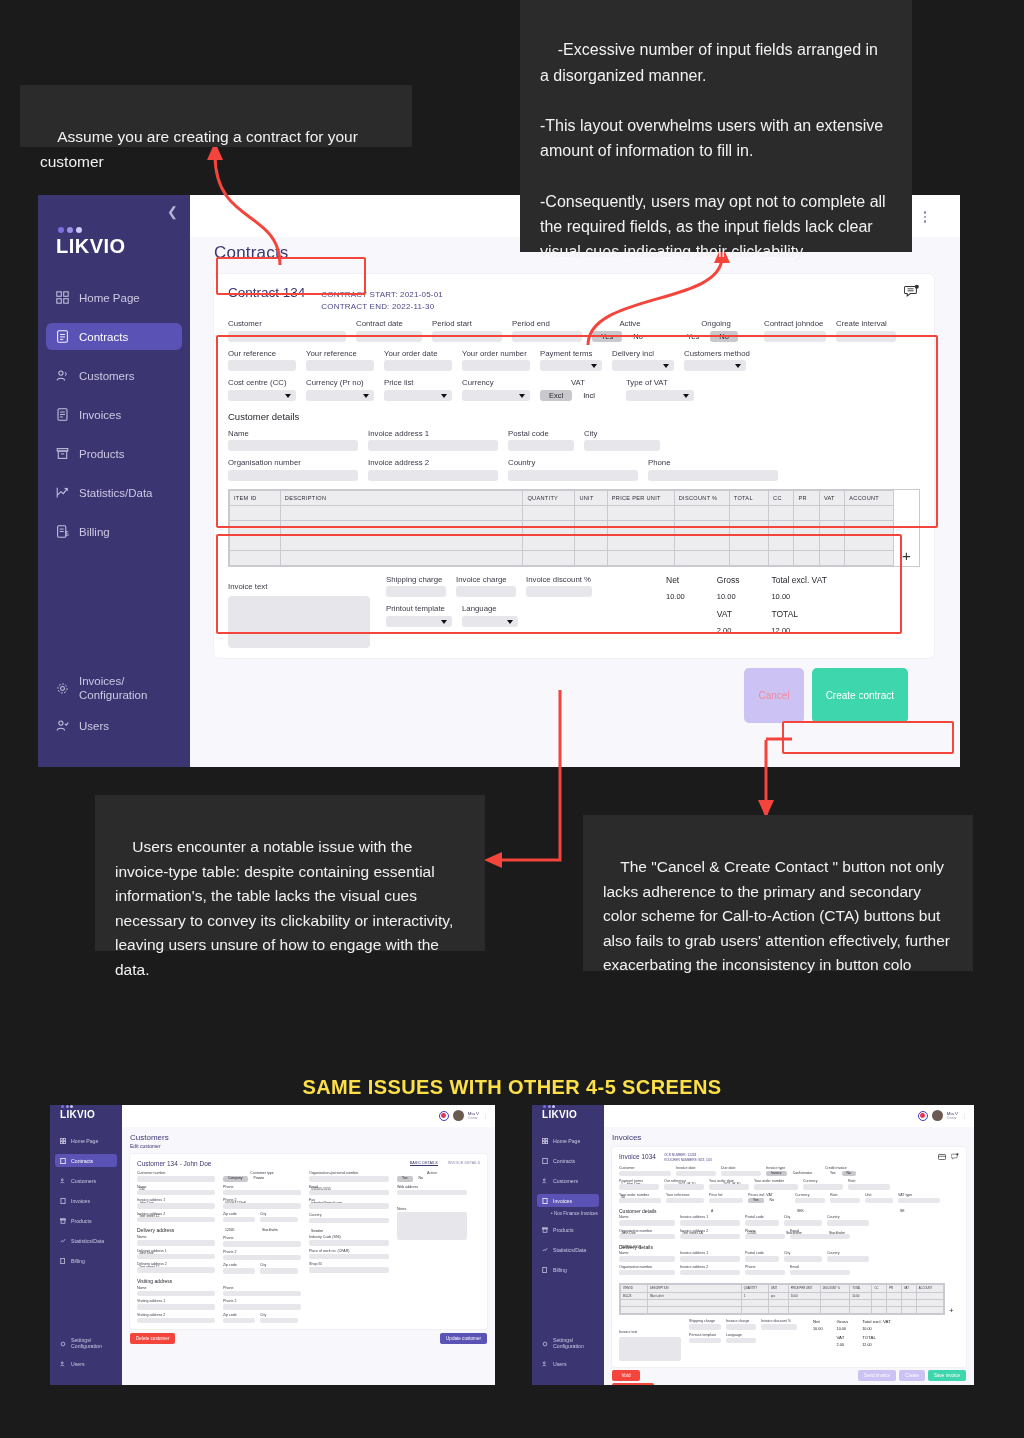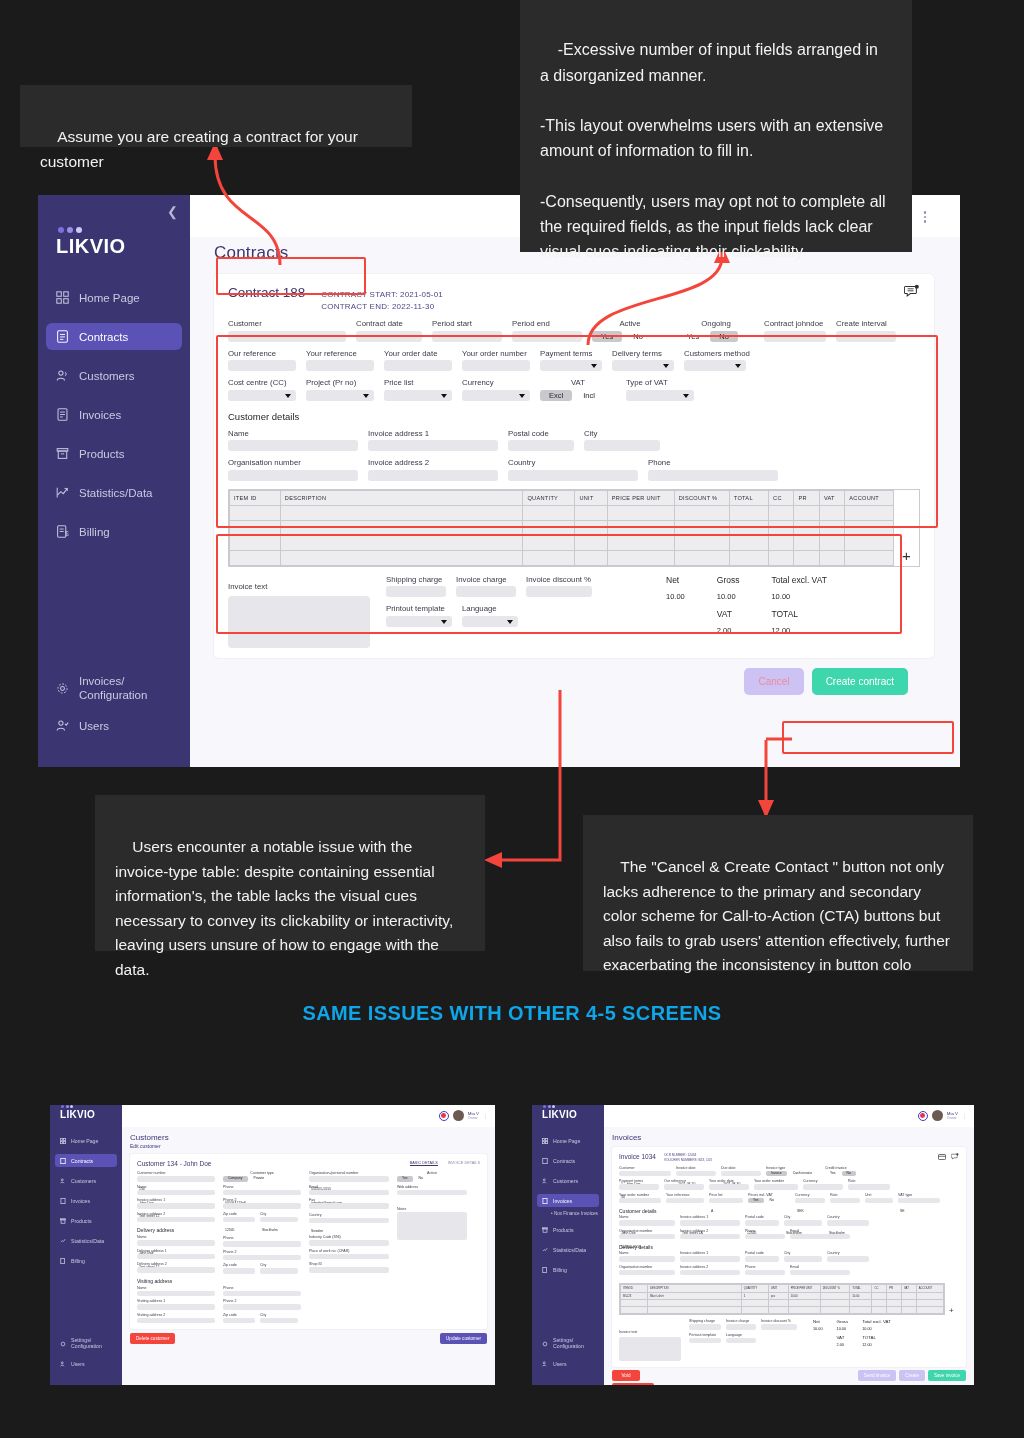--- a/index.html
+++ b/index.html
@@ -135,28 +135,28 @@
 
   
   .foot { display:flex; margin-top:8px; gap:16px;}
   .invoice-text-box { width:142px; height:52px; background:#e6e6eb; border-radius:4px; margin-top:3px;}
   .totals { display:flex; gap:32px; font-size:8.5px; color:#26262e; }
   .tot-col b { font-weight:normal; display:block; }
   .tot-col .v { font-size:7.5px; margin-top:7px; display:block; }
   .tot-col .v2 { font-size:7.5px; margin-top:7px; display:block; }
 
   .actions { display:flex; justify-content:flex-end; gap:8px; padding: 10px 26px 0 0;}
-  .btn { font-size:10px; border-radius:5px; padding:8px 14px; border:none; }
+  .btn { font-size:10px; border-radius:5px; padding:22px 14px; border:none; }
   .btn-cancel { background:#ccc2f4; color:#f08a9e; }
   .btn-create { background:#3ed6ac; color:#ffffff; }
 
   
   .same-issues {
-    position:absolute; left:0; right:0; top:1002px;
-    text-align:center; color:#0ea5e9;
+    position:absolute; left:0; right:0; top:1076px;
+    text-align:center; color:#fde047;
     font-size:20px; font-weight:bold; letter-spacing:.4px;
   }
   .thumb {
     position:absolute; background:#ffffff; overflow:hidden;
     display:flex; z-index:8;
   }
   .t-side { background:#3b3672; flex:0 0 72px; position:relative; color:#cdc8e2;}
   .t-logo { color:#fff; font-size:10px; font-weight:bold; padding:18px 0 0 10px; letter-spacing:.3px;}
   .t-dots { display:flex; gap:1.5px; margin:0 0 1px 11px; }
   .t-dots i { width:3px;height:3px;border-radius:50%;display:block;}
@@ -350,21 +350,21 @@
 
         <div class="card">
           <svg class="chat-ico" width="16" height="16" viewBox="0 0 20 20">
             <path d="M2,3 h12 a1.5,1.5 0 0 1 1.5,1.5 v6 a1.5,1.5 0 0 1 -1.5,1.5 h-6 l-4,3 v-3 h-2 a1.5,1.5 0 0 1 -1.5,-1.5 v-6 A1.5,1.5 0 0 1 2,3 z" fill="none" stroke="#333" stroke-width="1.3"></path>
             <line x1="4.5" y1="6" x2="12" y2="6" stroke="#333" stroke-width="1.1"></line>
             <line x1="4.5" y1="8.5" x2="12" y2="8.5" stroke="#333" stroke-width="1.1"></line>
             <circle cx="16" cy="3.4" r="2.6" fill="#333"></circle>
           </svg>
 
           <div class="card-head">
-            <div class="card-title">Contract 188</div>
+            <div class="card-title">Contract 134</div>
             <div class="card-meta">
               <div>CONTRACT START: 2021-05-01</div>
               <div>CONTRACT END: 2022-11-30</div>
             </div>
           </div>
 
           <div class="frow">
             <div class="fld" style="width:118px">
               <span class="flabel">Customer</span>
               <div class="finput"></div>
@@ -420,36 +420,36 @@
             </div>
             <div class="fld" style="width:68px">
               <span class="flabel">Your order number</span>
               <div class="finput"></div>
             </div>
             <div class="fld" style="width:62px">
               <span class="flabel">Payment terms</span>
               <div class="finput sel"></div>
             </div>
             <div class="fld" style="width:62px">
-              <span class="flabel">Delivery terms</span>
+              <span class="flabel">Delivery incl</span>
               <div class="finput sel"></div>
             </div>
             <div class="fld" style="width:62px">
               <span class="flabel">Customers method</span>
               <div class="finput sel"></div>
             </div>
           </div>
 
           <div class="frow">
             <div class="fld" style="width:68px">
               <span class="flabel">Cost centre (CC)</span>
               <div class="finput sel"></div>
             </div>
             <div class="fld" style="width:68px">
-              <span class="flabel">Project (Pr no)</span>
+              <span class="flabel">Currency (Pr no)</span>
               <div class="finput sel"></div>
             </div>
             <div class="fld" style="width:68px">
               <span class="flabel">Price list</span>
               <div class="finput sel"></div>
             </div>
             <div class="fld" style="width:68px">
               <span class="flabel">Currency</span>
               <div class="finput sel"></div>
             </div>

